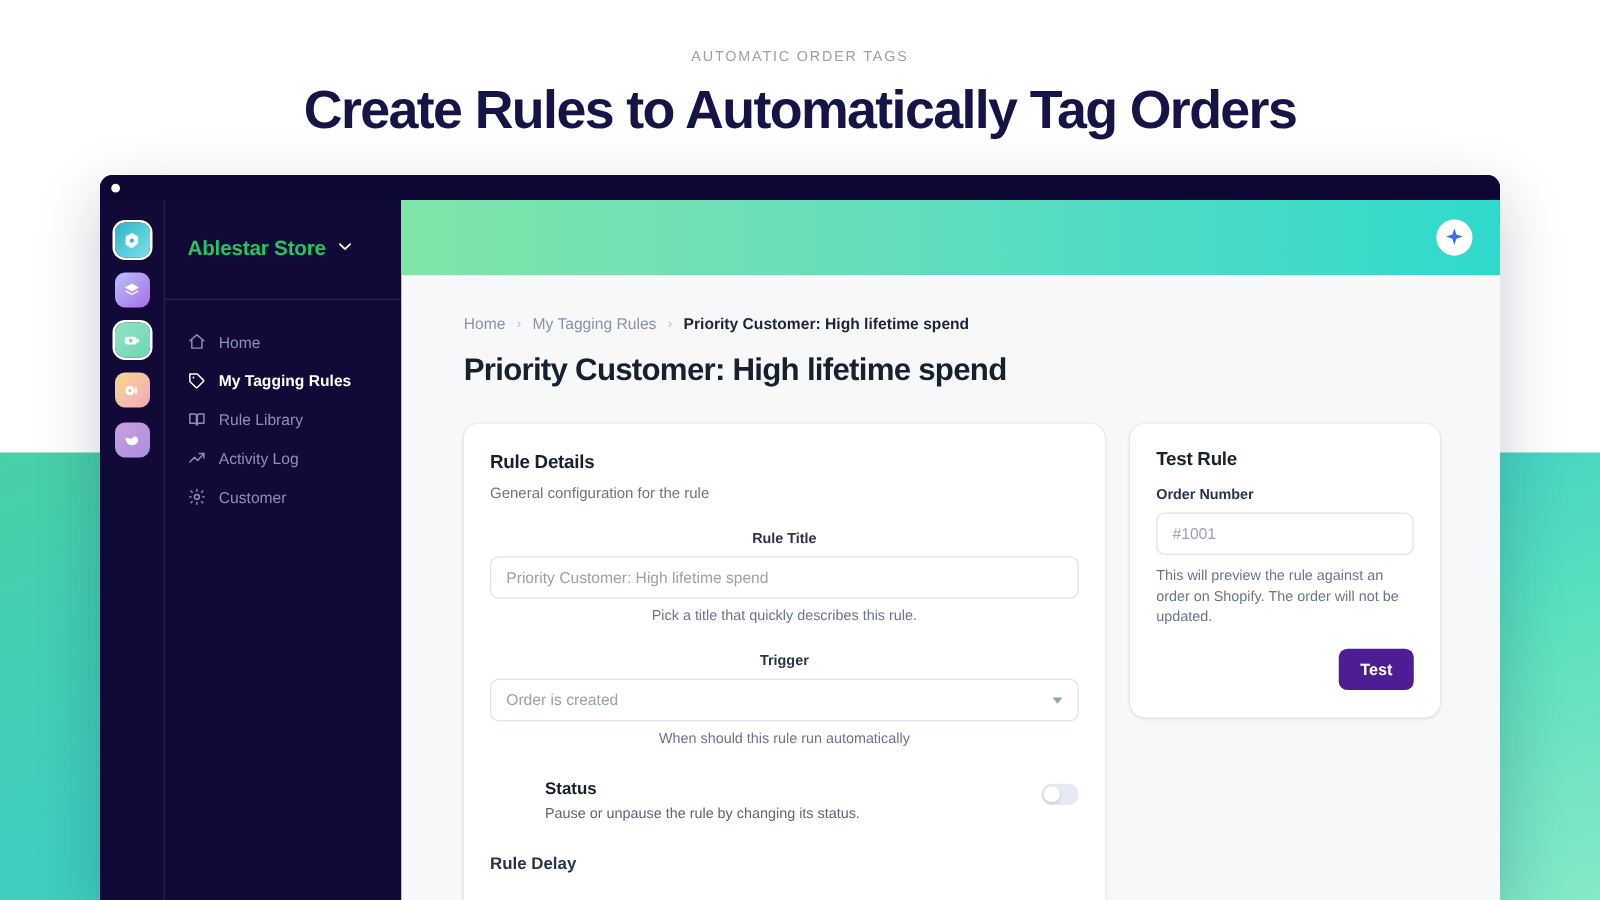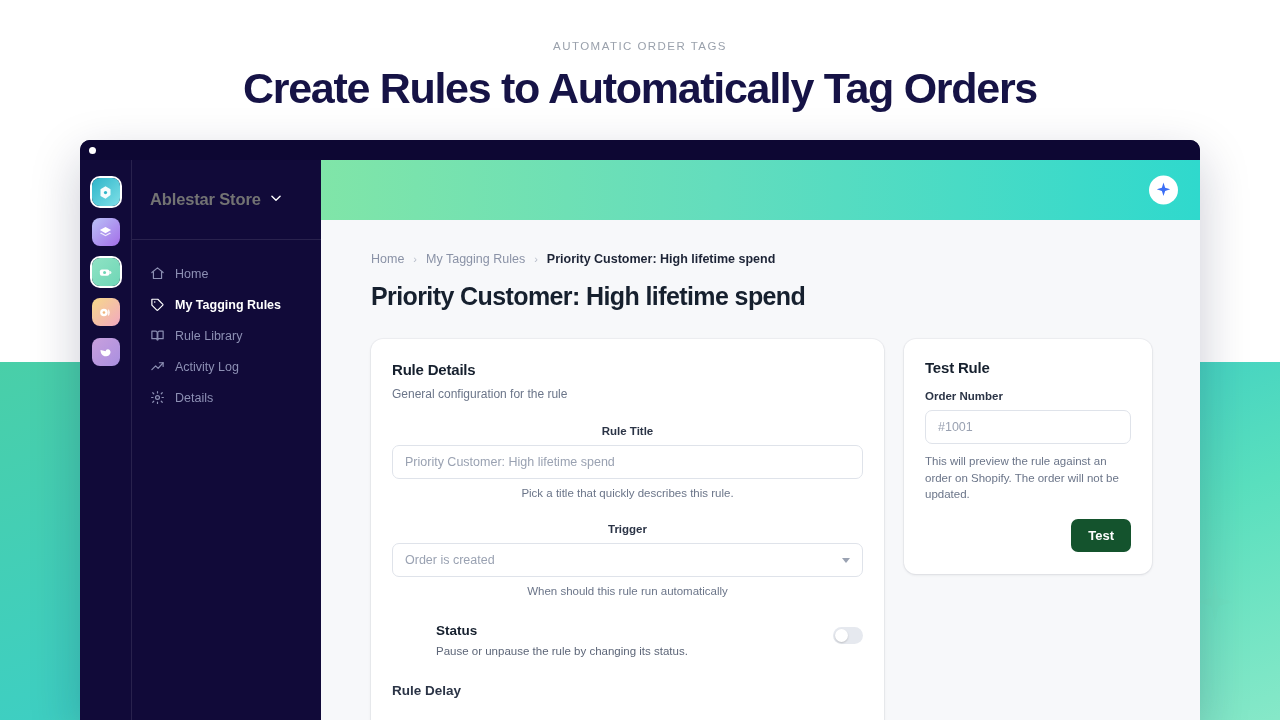--- a/index.html
+++ b/index.html
@@ -65,21 +65,21 @@
   
   .sidebar {
     width:190px; flex:0 0 190px; background:#110a39;
     border-left:1px solid rgba(255,255,255,.1);
   }
   .store-row {
     display:flex; align-items:center; gap:8px;
     padding:22px 16px 22px 18px; height:80px;
     border-bottom:1px solid rgba(255,255,255,.1);
   }
-  .store-name { color:#737373; font-size:16.5px; font-weight:700; letter-spacing:-.15px; }
+  .store-name { color:#22c55e; font-size:16.5px; font-weight:700; letter-spacing:-.15px; }
   .chev { color:#fff; flex:0 0 auto; }
   .nav { padding:18px 0 0 0; }
   .nav-item {
     display:flex; align-items:center; gap:10px;
     padding:8px 16px 8px 18px; font-size:12.5px;
     color:#8d90b4; cursor:pointer;
   }
   .nav-item.active { color:#ffffff; font-weight:700; }
   .nav-item .ico { width:15px; height:15px; flex:0 0 15px; display:block; }
 
@@ -139,21 +139,21 @@
   .toggle .knob {
     position:absolute; left:2px; top:2px; width:13px; height:13px;
     border-radius:50%; background:#fff; box-shadow:0 1px 2px rgba(0,0,0,.18);
   }
   .cut-label { margin-top:26px; font-size:13.5px; font-weight:600; color:#2b3446; }
 
   .test-label { margin-top:14px; font-size:11.5px; font-weight:600; color:#2b3446; }
   .test-help { margin-top:9px; font-size:11.5px; color:#6b7589; line-height:1.45; }
   .test-btn-row { display:flex; justify-content:flex-end; margin-top:16px; }
   .btn-primary {
-    background:#14532d; color:#fff; font-size:13px; font-weight:600;
+    background:#4c1d95; color:#fff; font-size:13px; font-weight:600;
     border:none; border-radius:7px; padding:9px 17px; cursor:pointer;margin-left:36px;
   }
 </style>
 </head>
 <body>
 
 <div id="root">
 
   <div class="bg-white-top"></div>
   <div class="bg-gradient-bottom"></div>
@@ -258,21 +258,21 @@
             <span>Activity Log</span>
           </div>
 
           <div class="nav-item">
             <span class="ico">
               <svg width="15" height="15" viewBox="0 0 24 24" fill="none" stroke="#8d90b4" stroke-width="1.9" stroke-linecap="round" stroke-linejoin="round">
                   <circle cx="12" cy="12" r="3.1"></circle>
                   <path d="M12 2.6v2.2M12 19.2v2.2M4.4 4.4l1.6 1.6M18 18l1.6 1.6M2.6 12h2.2M19.2 12h2.2M4.4 19.6L6 18M18 6l1.6-1.6"></path>
                 </svg>
             </span>
-            <span>Details</span>
+            <span>Customer</span>
           </div>
 
         </div>
       </div>
 
       <div class="main">
 
         <div class="banner">
           <div class="banner-badge">
             <svg width="17" height="17" viewBox="0 0 24 24" fill="#3b6ef5">

